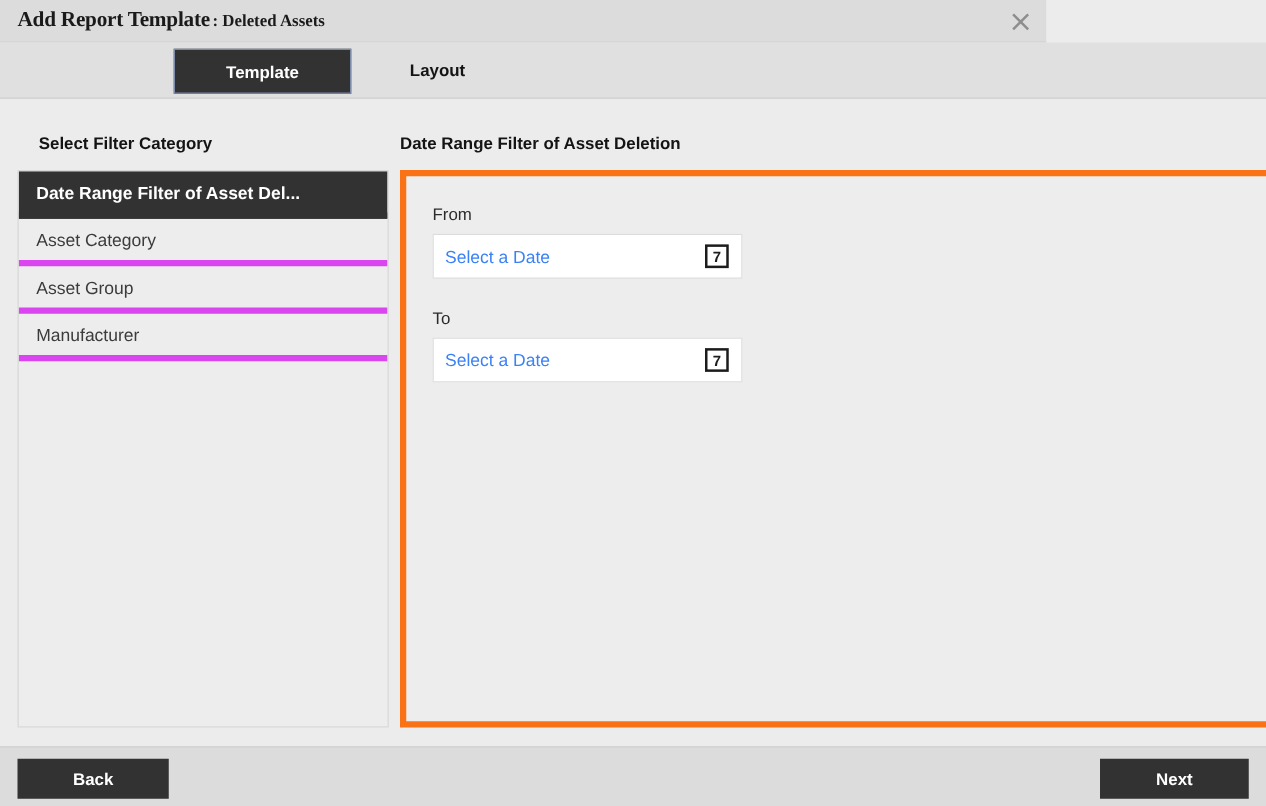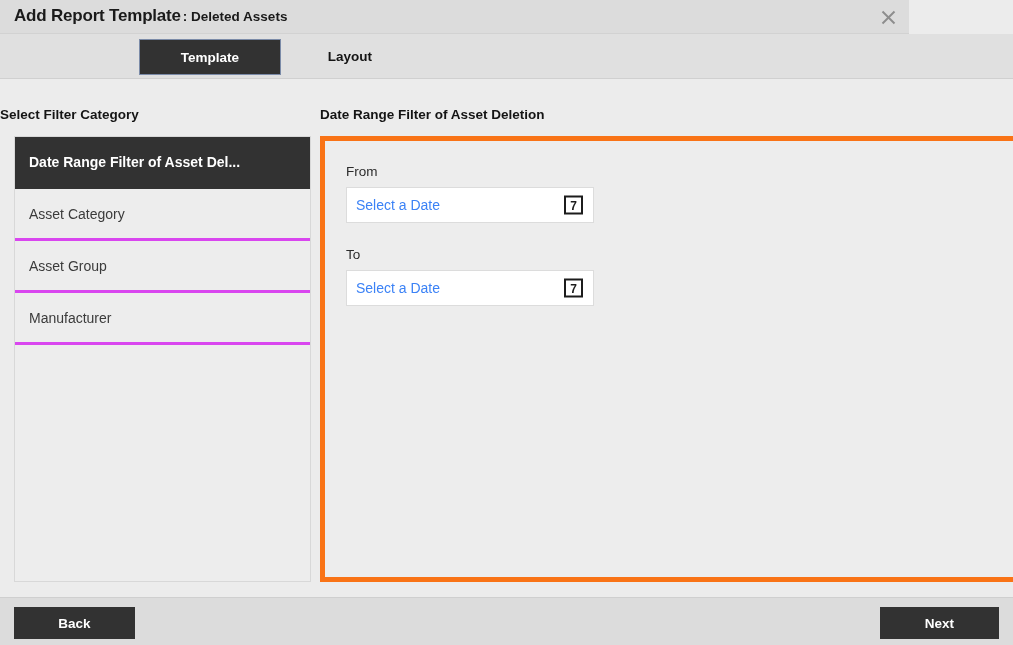--- a/index.html
+++ b/index.html
@@ -13,24 +13,25 @@
     font-family: "Liberation Sans", sans-serif;
     overflow: hidden;
     position: relative;
     color: #1a1a1a;
   }
 
   
   .titlebar {
     position: absolute;
     left: 0; top: 0;
-    width: 909px; height: 34px;
+    width: 837px; height: 34px;
     background: #dcdcdc;
     border-bottom: 1px solid #d2d2d2;
     box-sizing: border-box;
+    font-family: Liberation Serif, serif;
   }
   .title-text {
     position: absolute;
     left: 14px; top: 6px;
     font-size: 17px;
     font-weight: bold;
     letter-spacing: -0.2px;
     white-space: nowrap;
   }
   .title-sub {
@@ -82,41 +83,41 @@
   }
   .tab-2 { left: 300px; width: 100px; }
 
   
   .section-label {
     position: absolute;
     font-size: 13.5px;
     font-weight: bold;
     color: #141414;
   }
-  .label-filter-category { left: 0; top: 107px; }
+  .label-filter-category { left: 31px; top: 107px; }
   .label-panel-title     { left: 320px; top: 107px; }
 
   
   .sidebar {
     position: absolute;
     left: 14px; top: 136px;
     width: 297px; height: 446px;
     background: #ededed;
     border: 1px solid #d8d8d8;
     box-sizing: border-box;
     overflow: hidden;
   }
   .list-item {
-    height: 52px;
+    height: 38px;
     display: flex;
     align-items: center;
     padding-left: 14px;
     font-size: 14px;
     color: #3b3b3b;
-    border-bottom: 3px solid #d946ef;
+    border-bottom: 5px solid #d946ef;
     box-sizing: border-box;
     cursor: pointer;
     white-space: nowrap;
     overflow: hidden;
   }
   .list-item.selected {
     background: #323232;
     color: #ffffff;
     font-weight: bold;
     border-bottom-color: #323232;

